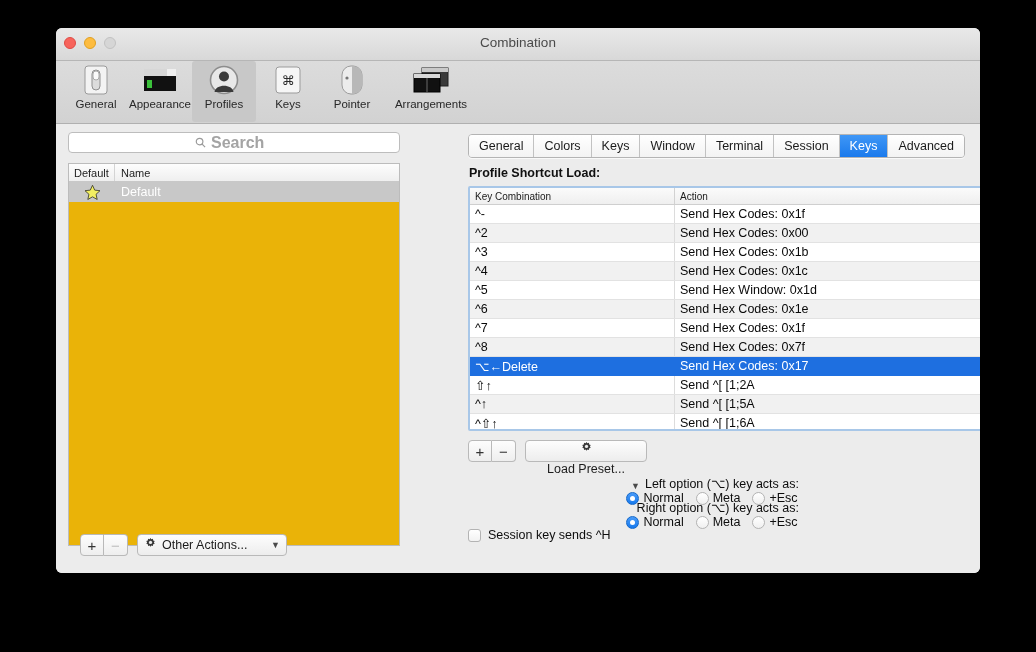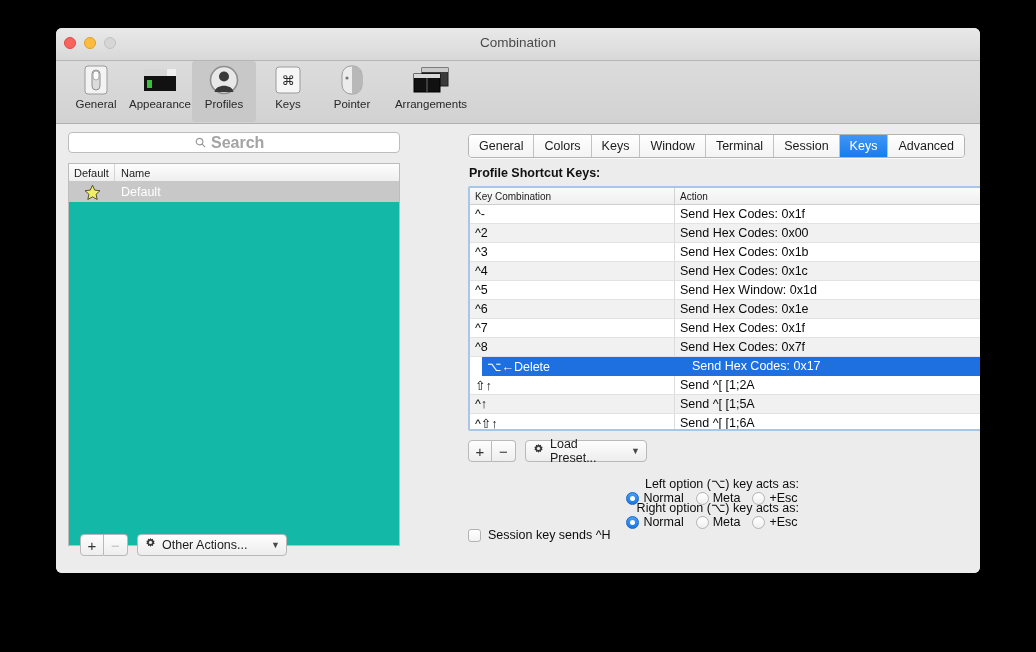--- a/index.html
+++ b/index.html
@@ -130,21 +130,21 @@
     color: #9a9a9a;
     width: 62px;
     padding: 0;
     font-weight: bold;
   }
   #search input::placeholder { color: #a4a4a4; }
 
   #profile-list {
     margin-top: 10px;
     height: 383px;
-    background: #14b8a6;
+    background: #eab308;
     border: 1px solid #bcbcbc;
     box-sizing: border-box;
     overflow: hidden;
   }
   #plist-header {
     display: flex;
     height: 17px;
     background: linear-gradient(to bottom, #fdfdfd, #efefef);
     border-bottom: 1px solid #c8c8c8;
     font-size: 11px;
@@ -304,21 +304,21 @@
   .trow {
     display: flex;
     height: 19px;
     font-size: 12.5px;
     color: #0a0a0a;
     align-items: center;
     border-bottom: 1px solid #e2e2e2;
     box-sizing: border-box;
   }
   .trow.alt { background: #f1f1f1; }
-  .trow.sel { background: #1e6fe0; color: #fff; border-bottom-color: #1e6fe0; margin-left: 12px; }
+  .trow.sel { background: #1e6fe0; color: #fff; border-bottom-color: #1e6fe0; }
   .trow .td {
     height: 100%;
     display: flex;
     align-items: center;
     padding-left: 5px;
     box-sizing: border-box;
   }
   .trow .td.c1 { width: 205px; border-right: 1px solid #dcdcdc; }
   .trow.sel .td.c1 { border-right: 1px solid #1e6fe0; }
   .trow .td.c2 { flex: 1; }
@@ -547,21 +547,21 @@
         <div class="tab">General</div>
         <div class="tab">Colors</div>
         <div class="tab">Keys</div>
         <div class="tab">Window</div>
         <div class="tab">Terminal</div>
         <div class="tab">Session</div>
         <div class="tab active">Keys</div>
         <div class="tab">Advanced</div>
       </div>
 
-      <div id="section-title" class="nosel">Profile Shortcut Keys:</div>
+      <div id="section-title" class="nosel">Profile Shortcut Load:</div>
 
       <div id="table-wrap">
         <div id="thead">
           <div class="th c1 nosel">Key Combination</div>
           <div class="th c2 nosel">Action</div>
         </div>
 
         <div class="trow">
             <div class="td c1 nosel">^-</div>
             <div class="td c2 nosel">Send Hex Codes: 0x1f</div>
@@ -608,21 +608,21 @@
           </div>
         <div class="trow">
             <div class="td c1 nosel">^⇧↑</div>
             <div class="td c2 nosel">Send ^[ [1;6A</div>
           </div>
       </div>
 
       <div id="preset-bar">
         <div class="segbtn first">+</div>
         <div class="segbtn last">−</div>
-        <div class="popbtn" id="preset-pop" style="margin-left:9px;">
+        <div class="popbtn" id="preset-pop" style="margin-left:9px;flex-direction:column;">
           <span class="gear">
             <svg width="13" height="13" viewBox="0 0 16 16">
               <path d="M8 1.2l1.1 1.6 1.9-.5.3 1.95 1.9.7-1.0 1.7 1.0 1.7-1.9.7-.3 1.95-1.9-.5L8 12.1l-1.1-1.6-1.9.5-.3-1.95-1.9-.7 1.0-1.7-1.0-1.7 1.9-.7.3-1.95 1.9.5z" fill="#3a3a3a"></path>
               <circle cx="8" cy="6.65" r="2" fill="#ededed"></circle>
             </svg>
           </span>
           <span class="nosel">Load Preset...</span>
           <span class="chev">▼</span>
         </div>
       </div>

